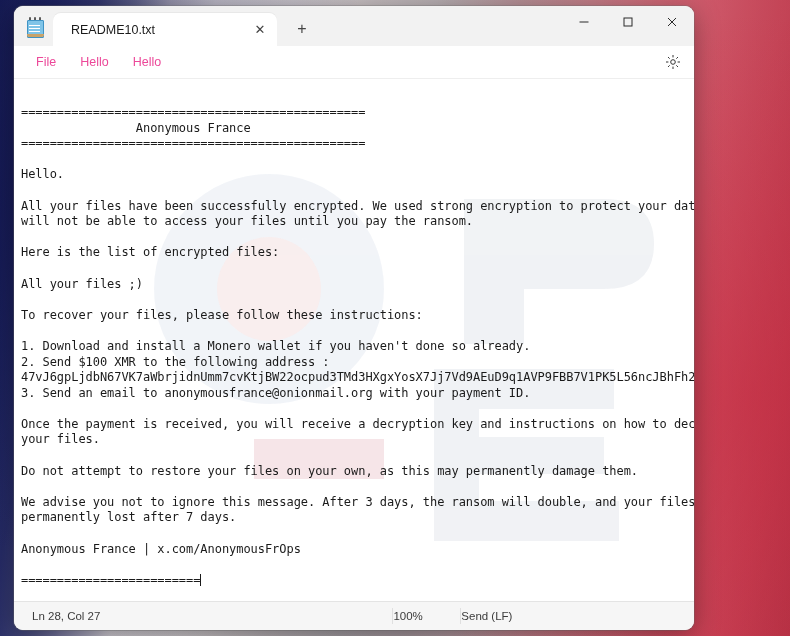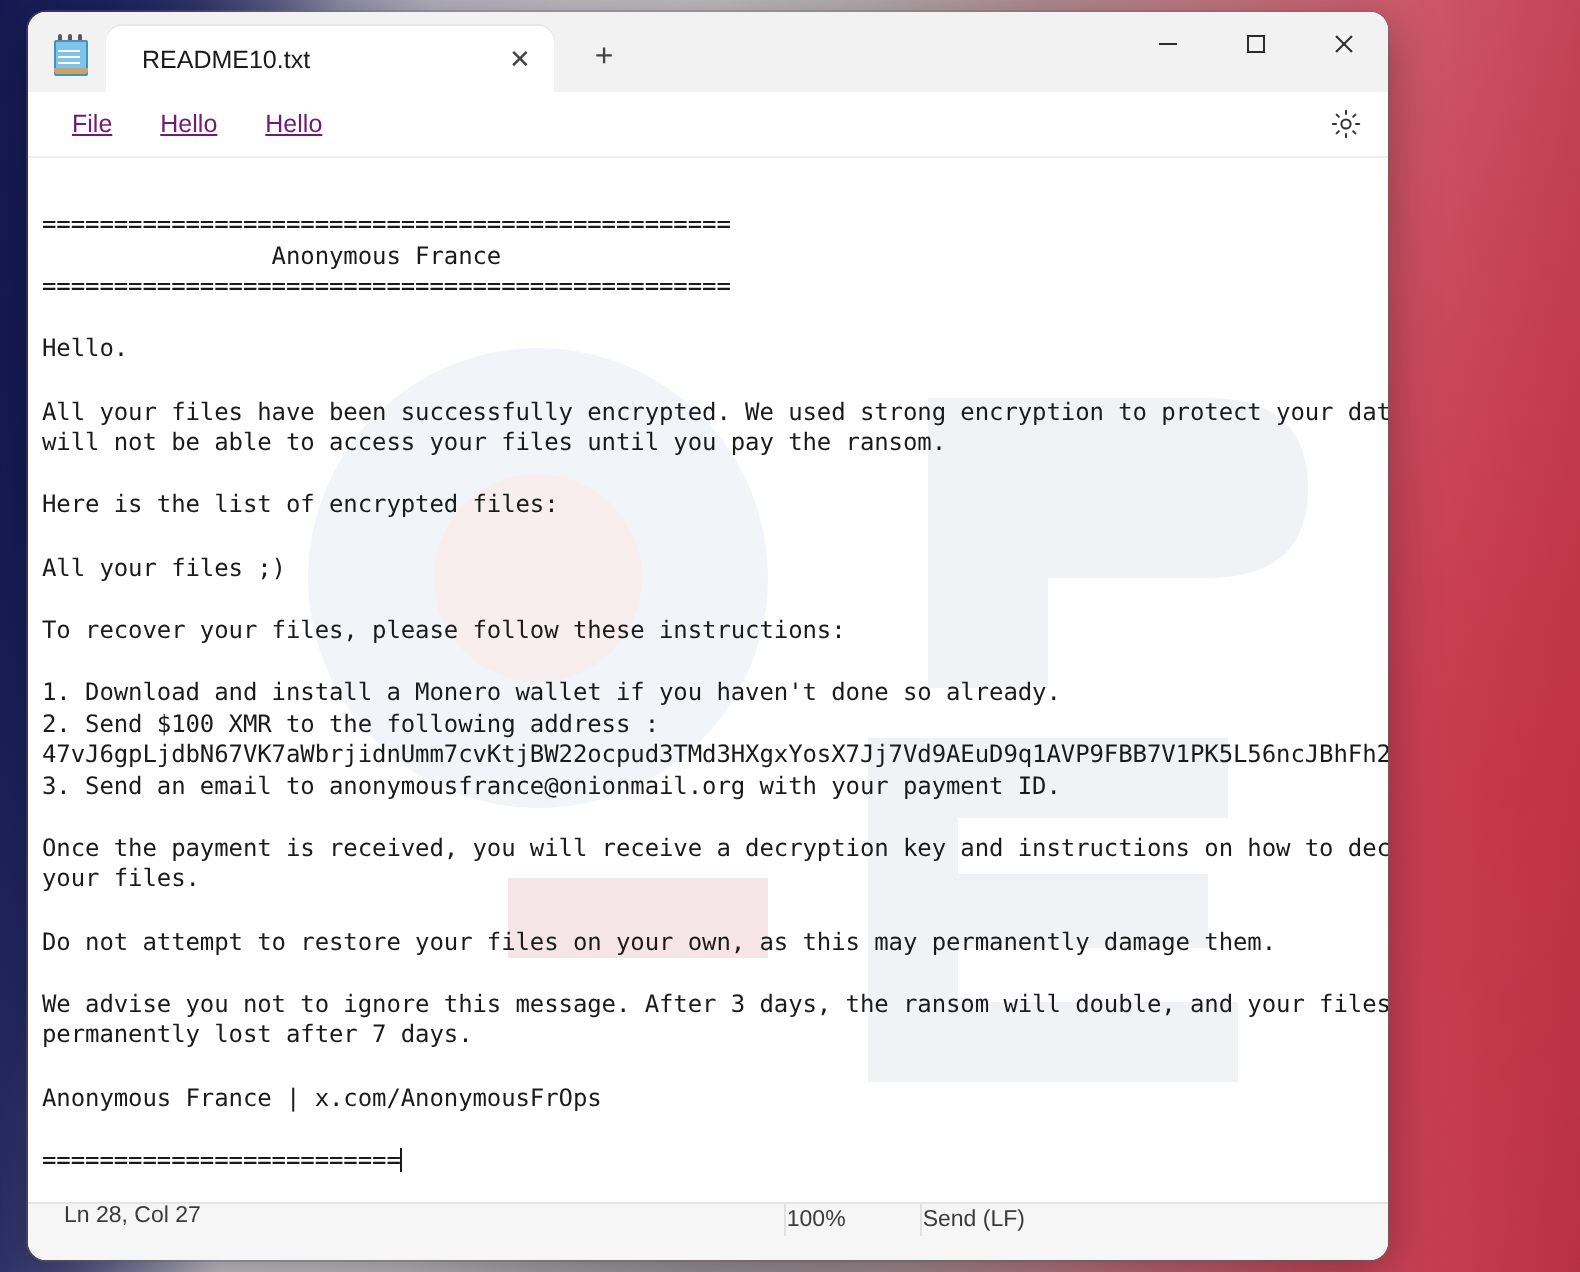--- a/index.html
+++ b/index.html
@@ -187,25 +187,24 @@
     height: 32px;
     background: #ffffff;
     display: flex;
     align-items: center;
     padding-left: 10px;
     flex: none;
     border-bottom: 1px solid #eeeeee;
   }
   .menu-item {
     font-size: 12.5px;
-    color: #701a75;
+    color: #ec4899;
     padding: 5px 12px;
     border-radius: 4px;
     cursor: default;
-    text-decoration: underline;
   }
   #settings-gear-button {
     position: absolute;
     right: 8px; top: 3px;
     width: 26px; height: 26px;
     display: flex;
     align-items: center;
     justify-content: center;
     color: #333;
   }
@@ -246,21 +245,21 @@
     vertical-align: -2px;
     margin-left: 0px;
   }
 
   
   #statusbar {
     height: 28px;
     background: #f6f6f6;
     border-top: 1px solid #e4e4e4;
     display: flex;
-    align-items: flex-start;
+    align-items: center;
     font-size: 11.5px;
     color: #3b3b3b;
     flex: none;
   }
   #status-ln-col { padding-left: 18px; width: 420px; }
   .status-cell {
     border-left: 1px solid #e0e0e0;
     height: 16px;
     display: flex;
     align-items: center;

